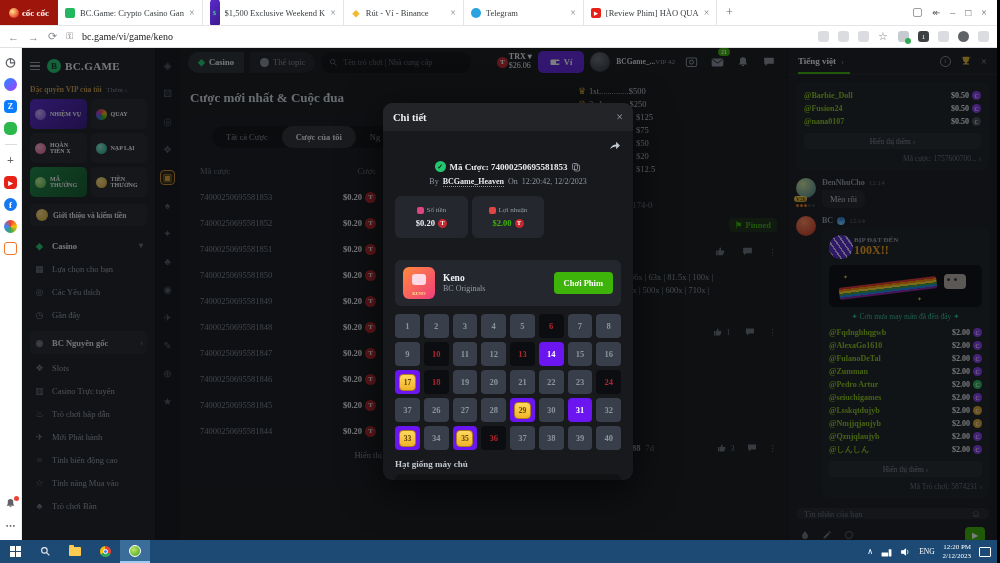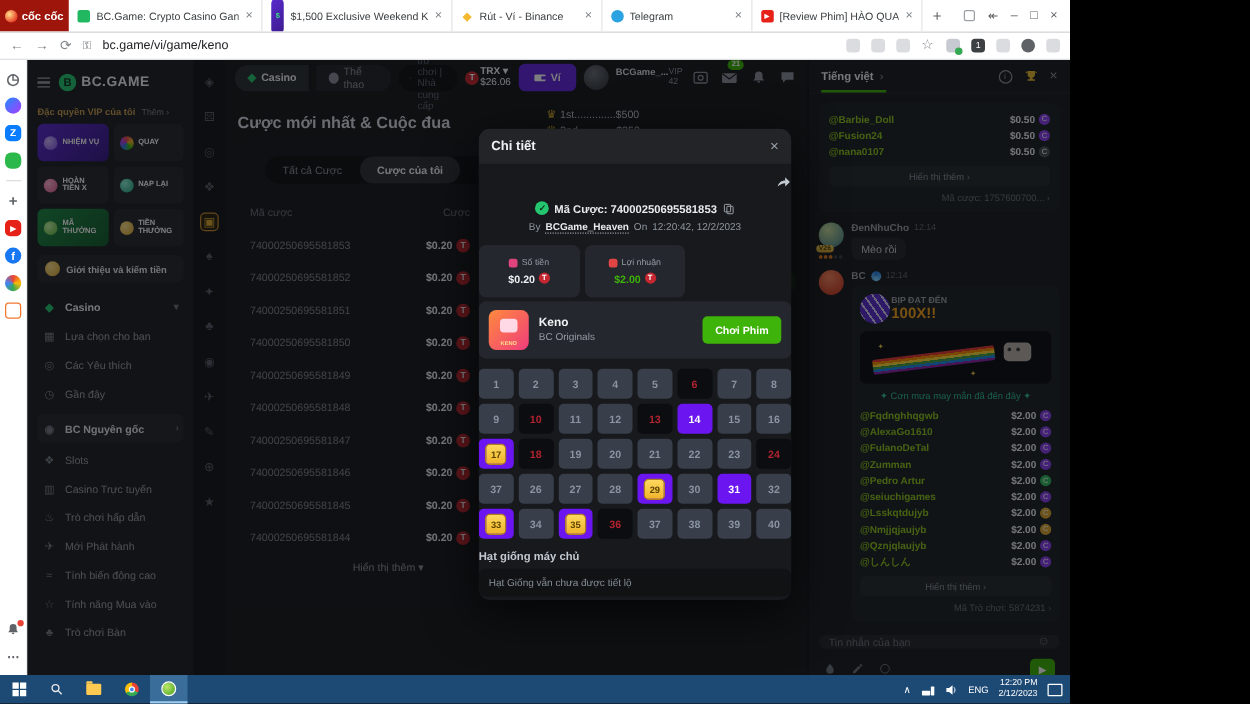--- a/index.html
+++ b/index.html
@@ -1,17 +1,17 @@
 <!DOCTYPE html>
 <html><head>
 <meta charset="utf-8">
 <style>
 *{box-sizing:border-box;margin:0;padding:0}
 html,body{background:#000}
-.screen{position:relative;width:856px;height:563px;overflow:hidden;font-family:Liberation Sans, sans-serif;-webkit-font-smoothing:antialiased;background:#17191d}
+.screen{position:relative;width:997px;height:563px;overflow:hidden;font-family:Liberation Serif, serif;-webkit-font-smoothing:antialiased;background:#17191d}
 
 .tabbar{height:26px;background:#fff;display:flex;align-items:stretch;border-bottom:1px solid #e3e5e8}
 .brand{width:58px;background:#9e150c;color:#fff;font-size:9px;font-weight:bold;display:flex;align-items:center;justify-content:center;gap:3px}
 .brand .flame{width:10px;height:10px;border-radius:50%;background:radial-gradient(circle at 35% 35%,#ffe08a,#e8452c 70%)}
 .tab{display:flex;align-items:center;gap:5px;padding:0 7px;max-width:158px;min-width:120px;border-right:1px solid #e3e5e8;font-size:8.5px;color:#3c4043;overflow:hidden;white-space:nowrap}
 .tab .t-title{overflow:hidden;text-overflow:ellipsis;flex:1}
 .tab .t-close{color:#80868b;font-size:10px;flex:0 0 auto}
 .fav{width:10px;height:10px;border-radius:2px;flex:0 0 auto;display:flex;align-items:center;justify-content:center;font-size:6px;color:#fff;font-weight:bold}
 .fav.bcgame{background:#22b861}.fav.promo{background:#15221b;color:#3ddc84}.fav.binance{background:#fff;color:#f3ba2f;font-size:9px}.fav.telegram{background:#2aa3e0;border-radius:50%}.fav.youtube{background:#e62117;border-radius:2px;color:#fff;font-size:5px}
 .newtab{width:24px;display:flex;align-items:center;justify-content:center;color:#5f6368;font-size:12px}
@@ -187,37 +187,37 @@
 .rain-cap{margin-top:5px;text-align:center;color:#2fbf93;font-size:7.5px}
 .chat-input{margin:2px 0 0;height:24px;background:#24272c;border-radius:6px;display:flex;align-items:center;padding:0 8px;color:#6a717b;font-size:8.5px}
 .chat-input .smile{margin-left:auto;font-size:10px}
 .chat-tools{height:22px;display:flex;align-items:center;gap:12px;padding:0 4px;color:#6c737d}
 .send-btn{margin-left:auto;width:20px;height:16px;background:#3eb309;border-radius:4px;display:flex;align-items:center;justify-content:center;color:#fff;font-size:8px}
 
 .modal{position:absolute;left:361px;top:55px;width:250px;height:377px;background:#17191d;border-radius:9px;z-index:50;box-shadow:0 10px 40px rgba(0,0,0,.7);overflow:hidden}
 .modal-head{height:28px;background:#222428;display:flex;align-items:center;padding:0 10px}
 .modal-title{color:#eef1f4;font-size:10.5px;font-weight:bold}
 .modal-close{margin-left:auto;color:#9aa0a8;font-size:12px}
-.modal-body{padding:0 0}
+.modal-body{padding:0 12px}
 .share-row{height:28px;display:flex;align-items:center;justify-content:flex-end;color:#c3c9d1}
 .id-row{display:flex;align-items:center;justify-content:center;gap:4px;height:15px}
 .vok{width:11px;height:11px;border-radius:50%;background:#24c76f;color:#0c2a18;font-size:7px;display:flex;align-items:center;justify-content:center;font-weight:bold;flex:0 0 auto}
 .id-text{color:#e8eaed;font-size:9px;font-weight:bold;white-space:nowrap}
 .by-row{display:flex;justify-content:center;gap:4px;margin-top:3px;font-size:8px;color:#8f96a0;white-space:nowrap}
 .by-user{color:#e8eaed;font-weight:bold;border-bottom:1px dotted #8f96a0}
 .stats{display:grid;grid-template-columns:1fr 1fr 1fr;gap:4px;margin-top:9px}
 .stat{background:#24272d;border-radius:6px;height:42px;display:flex;flex-direction:column;align-items:center;justify-content:center;gap:4px}
 .stat-l{display:flex;align-items:center;gap:3px;font-size:7px;color:#959ca6}
 .stat-ic{width:7px;height:7px;border-radius:2px}
 .stat-ic.pink{background:#e0447c}.stat-ic.vio{background:#7d4ae0}.stat-ic.red{background:#e04444}
 .stat-v{display:flex;align-items:center;gap:3px;font-size:8.5px;font-weight:bold;color:#eef1f4}
 .stat-v.gray{color:#959ca6;font-weight:normal}
 .stat-v.green{color:#3eb309}
 .stat-v .coin{width:9px;height:9px;font-size:6px}
-.game-row{margin-top:3px;background:#24272d;border-radius:6px;height:46px;display:flex;align-items:center;padding:0 8px;gap:8px}
+.game-row{margin-top:22px;background:#24272d;border-radius:6px;height:46px;display:flex;align-items:center;padding:0 8px;gap:8px}
 .keno-ic{width:32px;height:32px;border-radius:6px;background:linear-gradient(135deg,#ff8a3d,#f03d7c);position:relative;flex:0 0 auto}
 .keno-ic::before{content:"";position:absolute;left:9px;top:7px;width:14px;height:11px;background:#ffd9e6;border-radius:3px}
 .keno-ic::after{content:"KENO";position:absolute;left:0;right:0;bottom:3px;text-align:center;font-size:4.5px;font-weight:bold;color:#ffe08a}
 .game-col{flex:1;line-height:1.3}
 .game-name{color:#eef1f4;font-size:9.5px;font-weight:bold}
 .game-prov{color:#959ca6;font-size:8px}
 .play-btn{background:#3eb309;border-radius:4px;color:#fff;font-size:8.5px;font-weight:bold;padding:6px 10px;white-space:nowrap}
 .keno-grid{margin-top:8px;display:grid;grid-template-columns:repeat(8,1fr);gap:4px}
 .kcell{height:24px;border-radius:4px;background:#383f4a;color:#8b94a1;font-size:8.5px;font-weight:bold;display:flex;align-items:center;justify-content:center}
 .kcell.drawn{background:#0b0d10;color:#b3242f}
@@ -450,21 +450,21 @@
         </div>
 
       <div class="main">
         <div class="navbar">
           <div class="pill casino">
               <span class="dm">◆</span>
               <span>Casino</span>
             </div>
           <div class="pill sports">
               <span class="ball"></span>
-              <span>Thể thao</span>
+              <span>Thể topic</span>
             </div>
           <div class="search">
             <svg class="ic" width="9" height="9" viewBox="0 0 20 20" fill="none" stroke="#5c636d" stroke-width="2">
                 <circle cx="8" cy="8" r="5"></circle>
                 <line x1="12" y1="12" x2="17" y2="17"></line>
               </svg>
             <span>Tên trò chơi | Nhà cung cấp</span>
           </div>
           <div class="cur">
             <span class="coin">T</span>

